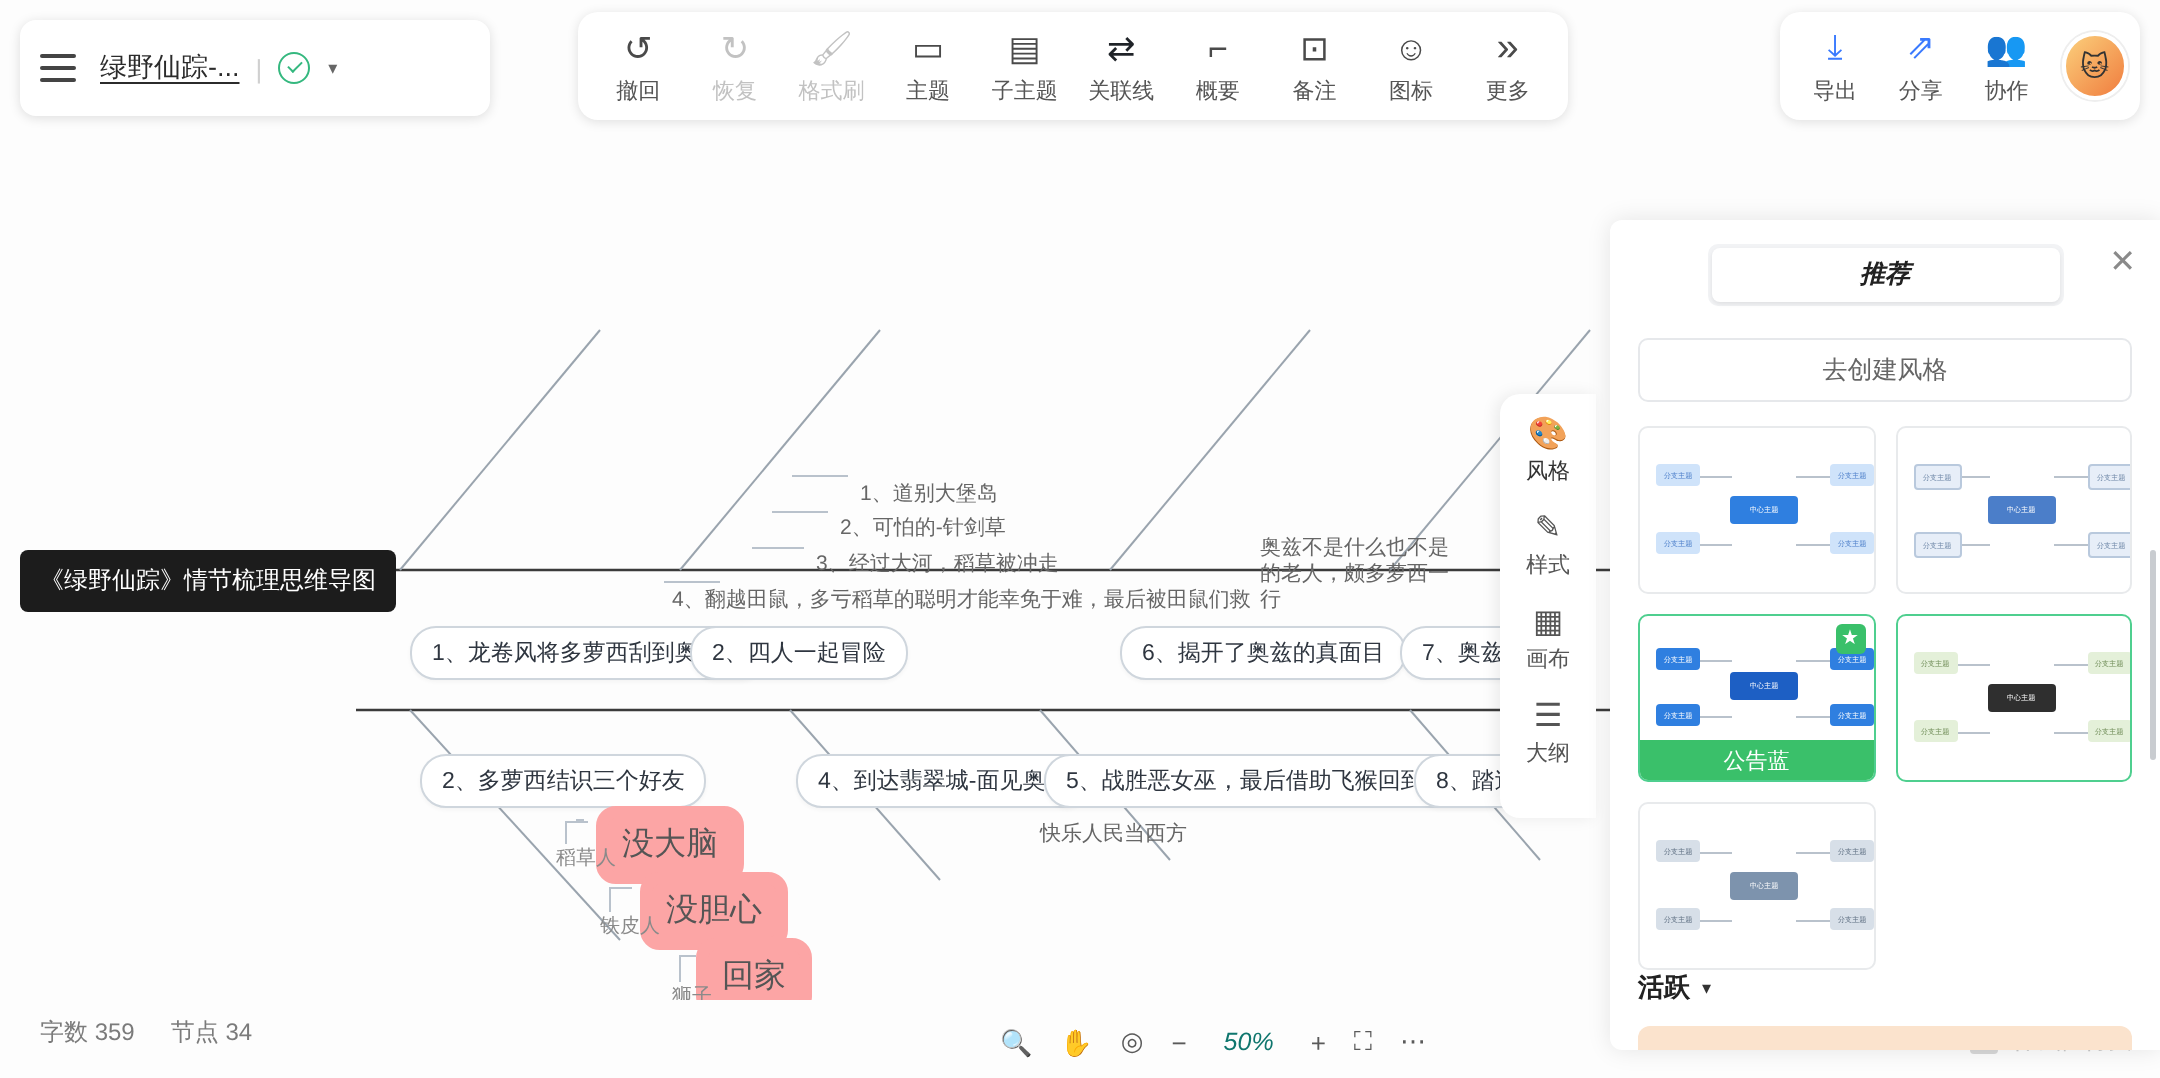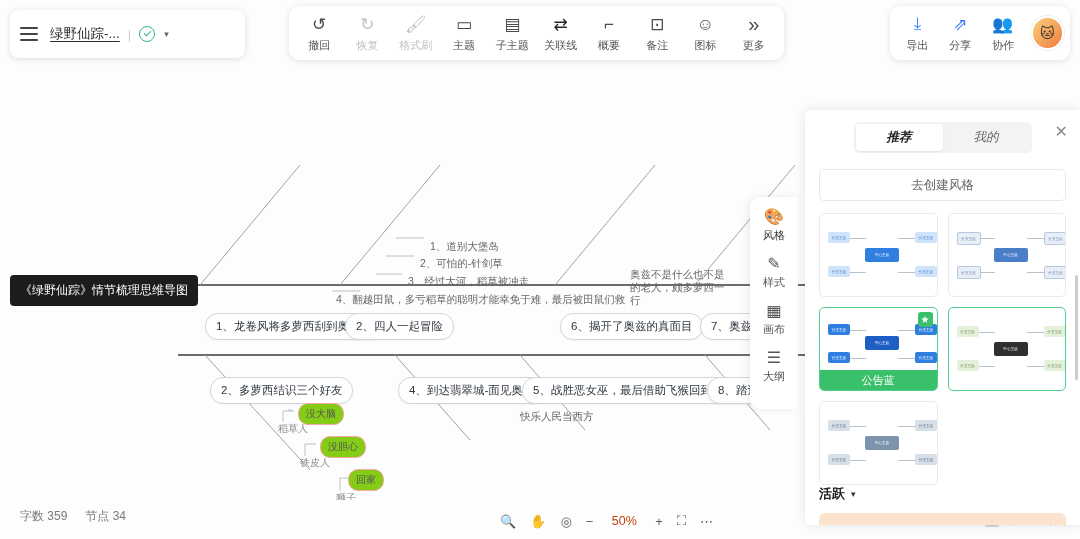--- a/index.html
+++ b/index.html
@@ -69,22 +69,22 @@
     font-size:11.5px;color:#2f3640;padding:5px 10px;white-space:nowrap;cursor:pointer;
     box-shadow:0 1px 2px rgba(0,0,0,.04);
   }
   .root-node{
     position:absolute;background:#1c1c1c;color:#fff;border-radius:4px;
     font-size:12px;padding:7px 10px;white-space:nowrap;left:10px;top:205px;cursor:pointer;
   }
   .leaf{position:absolute;font-size:10.5px;color:#666;white-space:nowrap;cursor:pointer;}
   .subleaf{position:absolute;font-size:10px;color:#8a8a8a;white-space:nowrap;cursor:pointer;}
   .small-node{
-    position:absolute;background:#84cc16;border:1px solid #fca5a5;border-radius:10px;
-    font-size:10px;color:#555;padding:3px 7px;white-space:nowrap;cursor:pointer;
+    position:absolute;background:#fca5a5;border:6px solid #fca5a5;border-radius:10px;
+    font-size:16px;color:#555;padding:3px 7px;white-space:nowrap;cursor:pointer;
   }
 
   
   .vtools{
     position:absolute;left:750px;top:197px;width:48px;height:212px;
     background:#fff;border-radius:10px 0 0 10px;box-shadow:-2px 0 8px rgba(0,0,0,.08);
     display:flex;flex-direction:column;align-items:center;padding-top:10px;box-sizing:border-box;z-index:5;
   }
   .vt-item{display:flex;flex-direction:column;align-items:center;margin-bottom:11px;cursor:pointer;width:100%;}
   .vt-item .ico{font-size:16px;color:#555;height:19px;display:flex;align-items:center;justify-content:center;}
@@ -144,21 +144,21 @@
   .mn-box{position:absolute;border-radius:2px;font-size:3.6px;display:flex;align-items:center;justify-content:center;color:#fff;white-space:nowrap;}
   .mn-line{position:absolute;background:#b9c2cc;height:1px;}
 
   
   .status{position:absolute;left:20px;bottom:14px;font-size:12px;color:#7b7b7b;display:flex;gap:18px;}
   
   .zoombar{
     position:absolute;left:500px;bottom:10px;display:flex;align-items:center;gap:14px;font-size:13px;color:#5a5a5a;
   }
   .zoombar span{cursor:pointer;display:inline-flex;align-items:center;justify-content:center;}
-  .zoom-val{font-size:12.5px;color:#c2410c;width:34px;text-align:center;}
+  .zoom-val{font-size:12.5px;color:#0f766e;width:34px;text-align:center;font-style:italic;}
   
   .watermark{position:absolute;right:14px;bottom:10px;font-size:12px;color:#c9c9c9;}
   .wm-logo{display:inline-block;width:14px;height:14px;background:#d8d8d8;border-radius:2px;vertical-align:-3px;margin-right:4px;}
 </style>
 </head>
 <body>
 
 <div class="title-card">
   <div class="hamburger">
       <i></i>
@@ -302,21 +302,20 @@
   <div class="vt-item">
     <span class="ico">☰</span>
     <span class="lbl">大纲</span>
   </div>
 </div>
 
 <div class="panel">
   <div class="panel-head">
     <div class="seg">
       <div class="seg-btn active">推荐</div>
-      <div class="seg-btn">我的</div>
     </div>
     <div class="panel-close">✕</div>
   </div>
 
   <div class="create-style">去创建风格</div>
 
   <div class="style-grid">
 
     <div class="style-card">
       <div class="mini">

